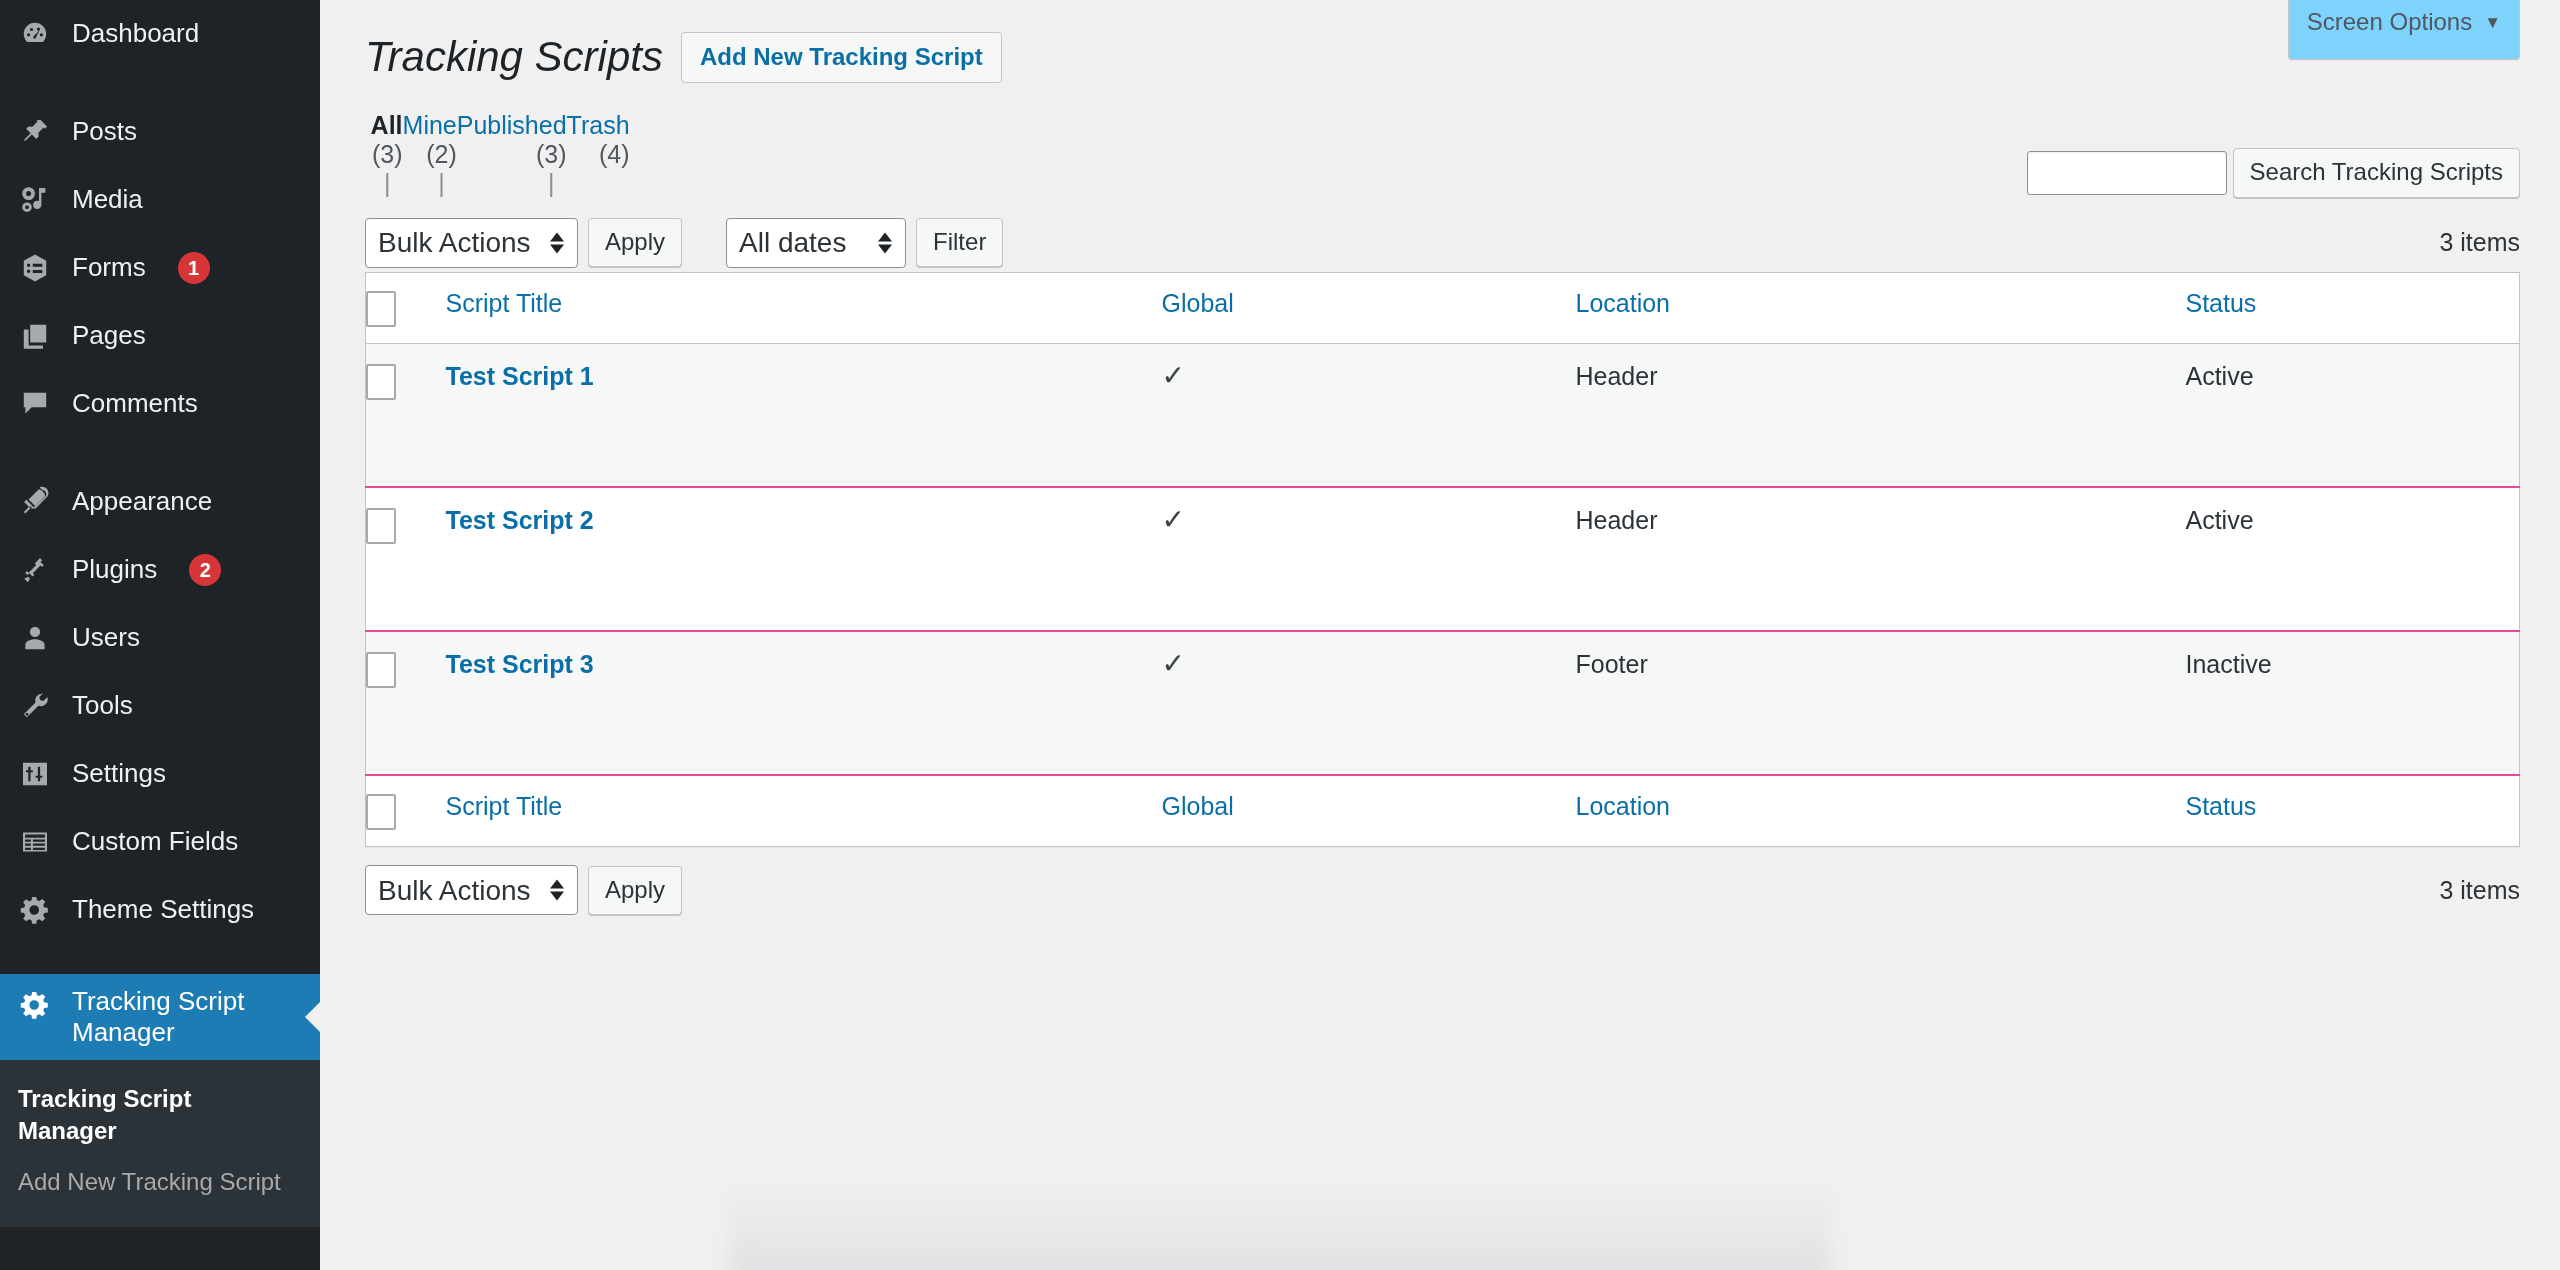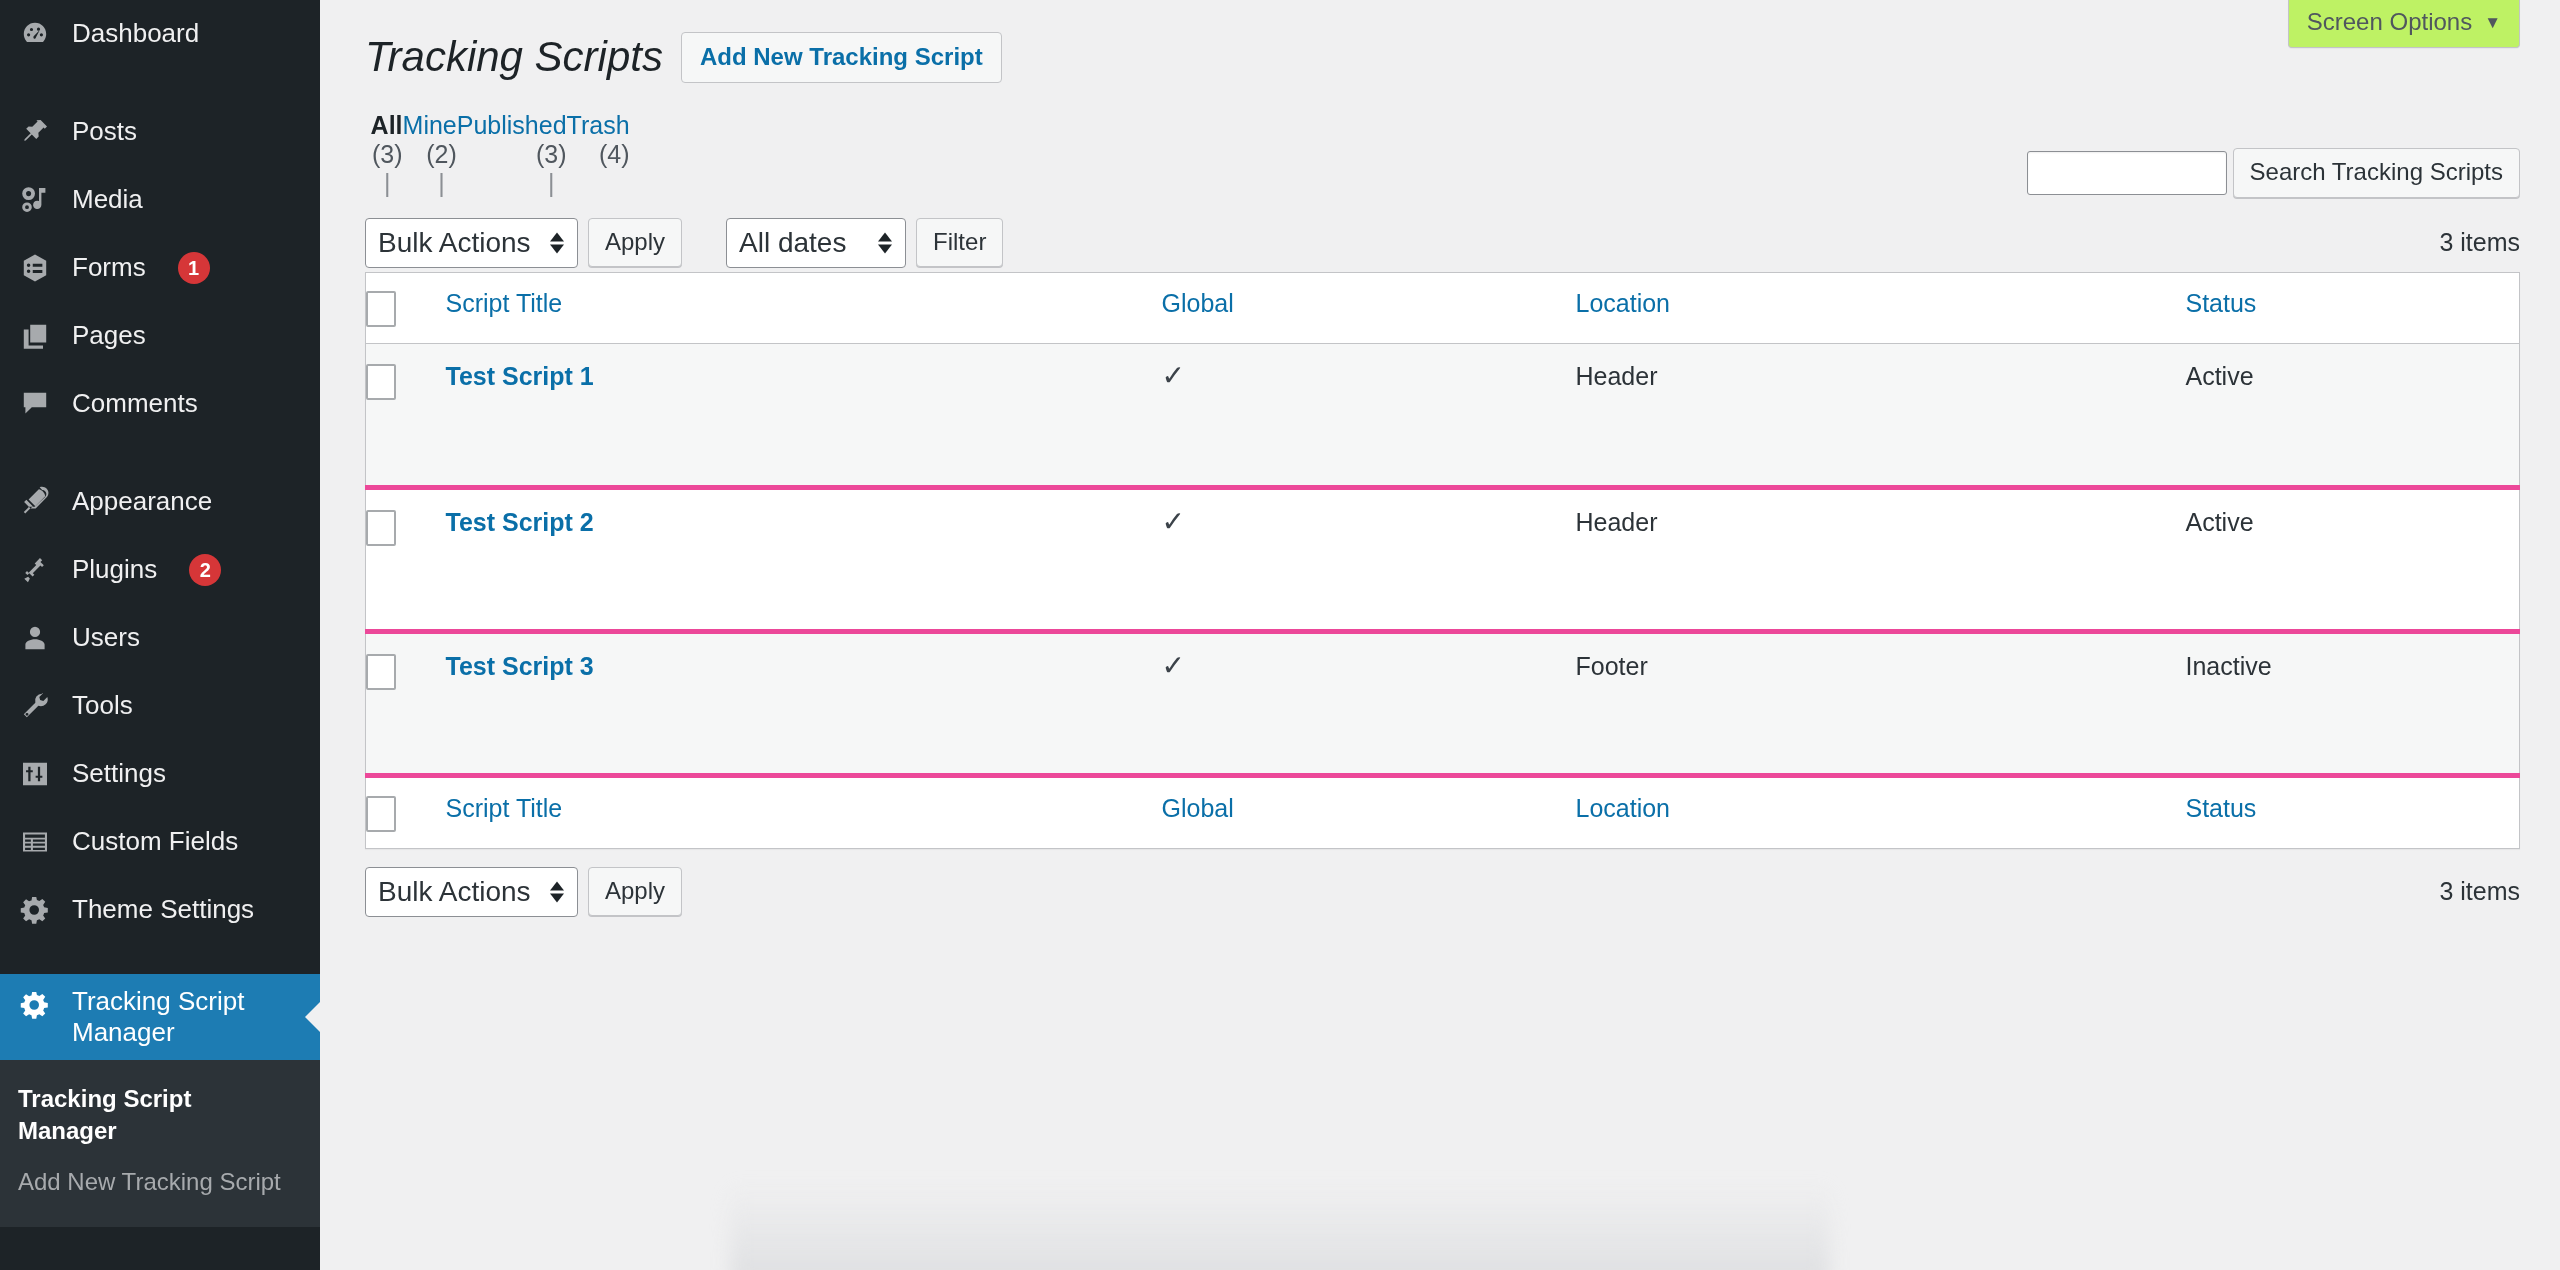--- a/index.html
+++ b/index.html
@@ -100,27 +100,27 @@
     overflow: hidden;
   }
 
   
   #screen-meta-links {
     position: absolute;
     top: 0; right: 40px;
     z-index: 5;
   }
   .screen-meta-toggle {
-    background: #bef264;
+    background: #7dd3fc;
     border: 1px solid #c3c4c7;
     border-top: none;
     border-radius: 0 0 4px 4px;
     color: #50575e;
     font-size: 24px;
-    padding: 8px 18px 11px 18px;
+    padding: 8px 18px 23px 18px;
     cursor: pointer;
     display: inline-flex;
     align-items: center;
     gap: 12px;
     box-shadow: 0 1px 1px rgba(0,0,0,.04);
   }
   .screen-meta-toggle .caret { font-size: 17px; line-height: 1; }
 
   
   .heading-row {
@@ -269,21 +269,21 @@
     height: 66px;
     padding-top: 16px;
     padding-bottom: 16px;
   }
   table.wp-list-table thead tr { border-bottom: 1px solid #c3c4c7; }
   table.wp-list-table tfoot tr { border-top: 1px solid #c3c4c7; }
   table.wp-list-table thead a,
   table.wp-list-table tfoot a {
     color: #0a6fa8; text-decoration: none; cursor: pointer; font-weight: 400;
   }
-  table.wp-list-table tbody tr { border-bottom: 5px solid #ec4899; }
+  table.wp-list-table tbody tr { border-bottom: 2px solid #ec4899; }
   table.wp-list-table tbody tr.alternate { background: #f6f7f7; }
   table.wp-list-table tbody td { height: 144px; }
   td.col-title a.row-title {
     color: #0a6fa8;
     font-weight: bold;
     text-decoration: none;
     cursor: pointer;
   }
   .cb-box {
     width: 30px; height: 36px;

